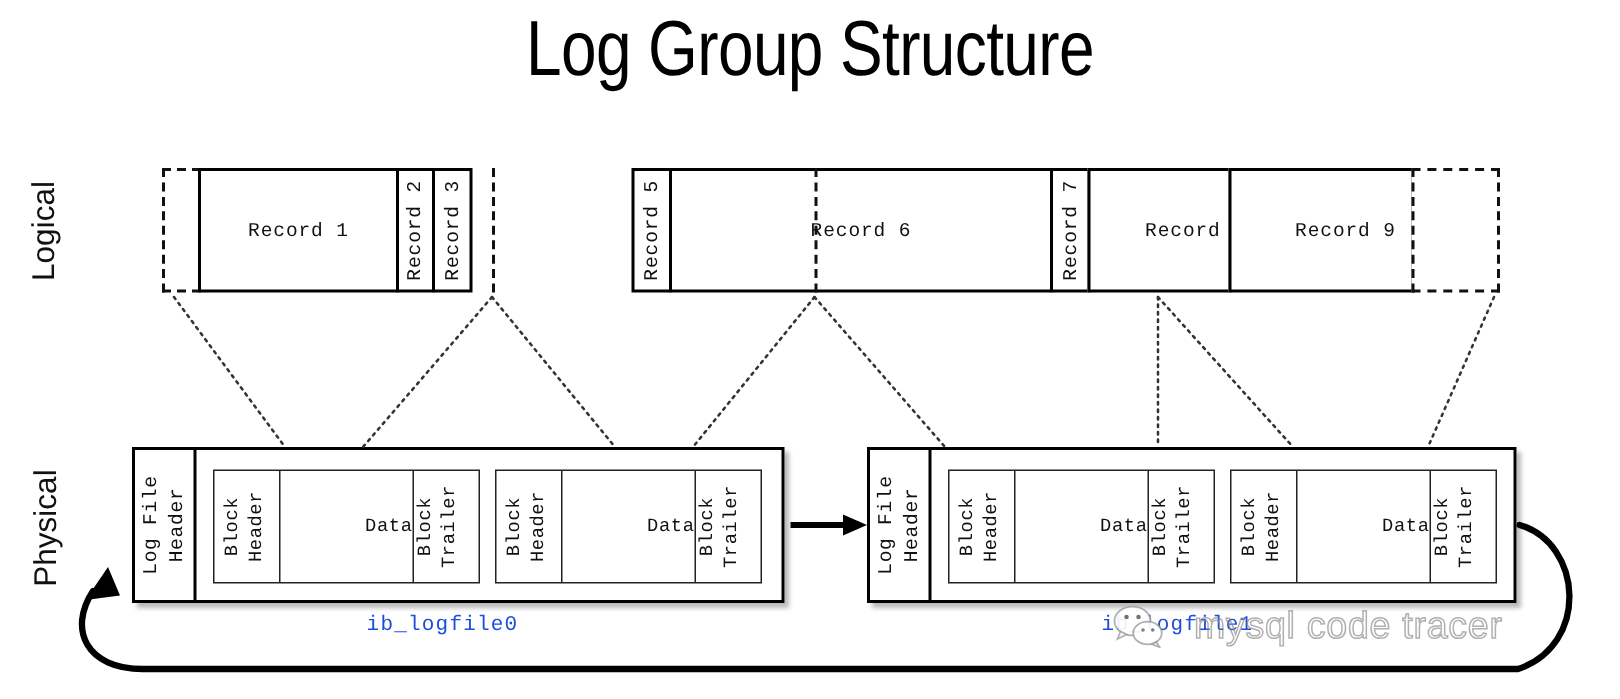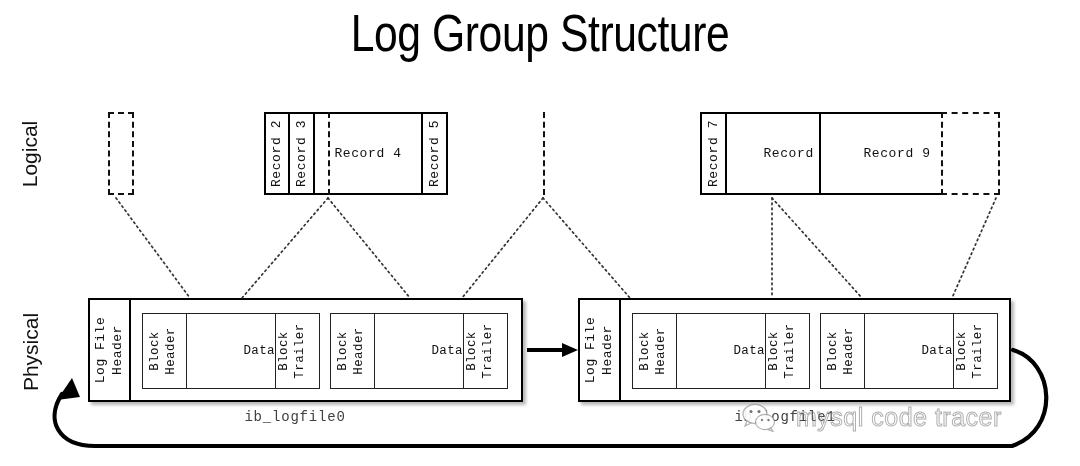--- a/index.html
+++ b/index.html
@@ -72,21 +72,21 @@
   .blk .lbl{
     font-family:"Liberation Mono","DejaVu Sans Mono",monospace;
     font-size:12.5px;line-height:16px;letter-spacing:0.4px;color:#111;
     white-space:nowrap;text-align:center;
   }
   .bh .lbl,.bt .lbl{transform:rotate(-90deg);}
 
   
   .fname{position:absolute;top:409px;
     font-family:"Liberation Mono","DejaVu Sans Mono",monospace;
-    font-size:14px;letter-spacing:0.8px;color:#404040;text-align:center;}
+    font-size:14px;letter-spacing:0.8px;color:#1d4ed8;text-align:center;}
 
   
   .watermark{position:absolute;left:742px;top:400px;height:34px;
     display:flex;align-items:center;gap:20px;opacity:0.92;
     pointer-events:none;}
   .wm-text{
     font-family:"Liberation Sans",sans-serif;font-size:25px;
     color:rgba(0,0,0,0);
     -webkit-text-stroke:1px rgba(140,140,140,0.75);
     letter-spacing:0.5px;white-space:nowrap;
@@ -103,38 +103,41 @@
 
   <div class="title">Log Group Structure</div>
 
   <div class="axis-label logical">Logical</div>
   <div class="axis-label physical">Physical</div>
 
   <div class="lrow">
 
     <div class="ldash" style="left:0px;width:26px;"></div>
 
+    <div class="lseg" style="left:24px;width:134px;">
+      <span class="lbl">Record 1</span>
+    </div>
 
     <div class="lseg vert" style="left:156px;width:26px;">
       <span class="lbl">Record 2</span>
     </div>
 
     <div class="lseg vert" style="left:180px;width:27px;">
       <span class="lbl">Record 3</span>
     </div>
 
-    <div class="lseg" style="left:205px;width:110px;">
-      <span class="lbl">Record 4</span>
-    </div>
     <div class="ldiv" style="left:220px;"></div>
 
     <div class="lseg vert" style="left:313px;width:27px;">
       <span class="lbl">Record 5</span>
     </div>
 
+    <div class="lseg" style="left:338px;width:256px;">
+      <span class="lbl">Record 6</span>
+    </div>
     <div class="ldiv" style="left:435px;"></div>
 
     <div class="lseg vert" style="left:592px;width:27px;">
       <span class="lbl">Record 7</span>
     </div>
 
     <div class="lseg" style="left:617px;width:96px;padding-left:48px;">
       <span class="lbl">Record 8</span>
     </div>
 

